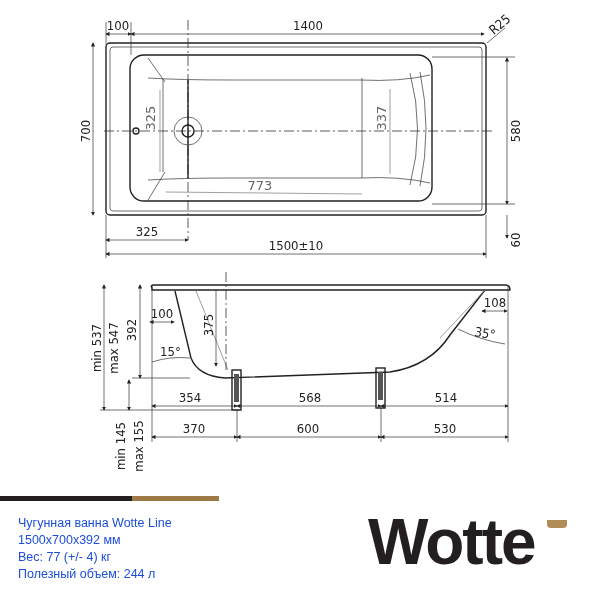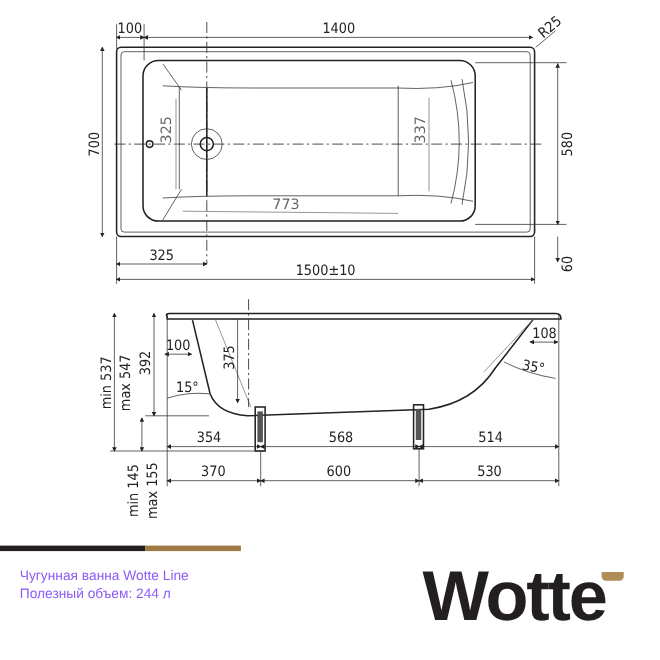--- a/index.html
+++ b/index.html
@@ -5,23 +5,23 @@
   html,body{margin:0;padding:0;background:#fff;}
   body{width:600px;height:600px;position:relative;overflow:hidden;font-family:"DejaVu Sans Condensed","DejaVu Sans",sans-serif;}
   svg{position:absolute;left:0;top:0;}
   .dim{font-family:"DejaVu Sans",sans-serif;font-size:13px;fill:#222;font-stretch:condensed;}
   .dimg{font-family:"DejaVu Sans",sans-serif;font-size:13px;fill:#666;}
   .ln{stroke:#222;fill:none;stroke-width:1.4;}
   .thin{stroke:#333;fill:none;stroke-width:0.7;}
   .gray{stroke:#888;fill:none;stroke-width:0.8;}
   .dash{stroke:#333;fill:none;stroke-width:0.8;stroke-dasharray:10 3 2 3;}
   .bar{position:absolute;top:496px;height:5px;}
-  .desc{position:absolute;left:18px;top:515px;font-family:"Liberation Sans",sans-serif;font-size:12.5px;line-height:17px;color:#8b5cf6;}
+  .desc{position:absolute;left:18px;top:515px;font-family:"Liberation Sans",sans-serif;font-size:12.5px;line-height:17px;color:#1d4ed8;}
   .desc div{white-space:nowrap;}
-  .logo{position:absolute;left:384px;top:510px;font-family:"Liberation Sans",sans-serif;font-weight:bold;font-size:64px;letter-spacing:-2px;color:#231f20;line-height:64px;}
+  .logo{position:absolute;left:368px;top:510px;font-family:"Liberation Sans",sans-serif;font-weight:bold;font-size:64px;letter-spacing:-2px;color:#231f20;line-height:64px;}
   .logo-accent{position:absolute;left:547px;top:520px;width:20px;height:8px;background:#b08d57;border-radius:0 0 4px 4px;}
 </style>
 </head>
 <body>
 
 <svg width="600" height="600" viewBox="0 0 600 600">
   <defs>
     <marker id="ar" markerWidth="6" markerHeight="6" refX="5" refY="3" orient="auto-start-reverse">
       <path d="M0,0 L6,3 L0,6 z" fill="#222"></path>
     </marker>
@@ -135,17 +135,19 @@
     <text x="125" y="446" text-anchor="middle" class="dim" transform="rotate(-90 125 446)">min 145</text>
     <text x="143" y="446" text-anchor="middle" class="dim" transform="rotate(-90 143 446)">max 155</text>
   </g>
 </svg>
 
 <div class="bar" style="left:0;width:132px;background:#231f20;"></div>
 <div class="bar" style="left:132px;width:87px;background:#a07a45;"></div>
 
 <div class="desc">
   <div>Чугунная ванна Wotte Line</div>
+  <div>1500x700x392 мм</div>
+  <div>Вес: 77 (+/- 4) кг</div>
   <div>Полезный объем: 244 л</div>
 </div>
 
 <div class="logo">Wotte</div>
 <div class="logo-accent"></div>
 
 </body></html>

